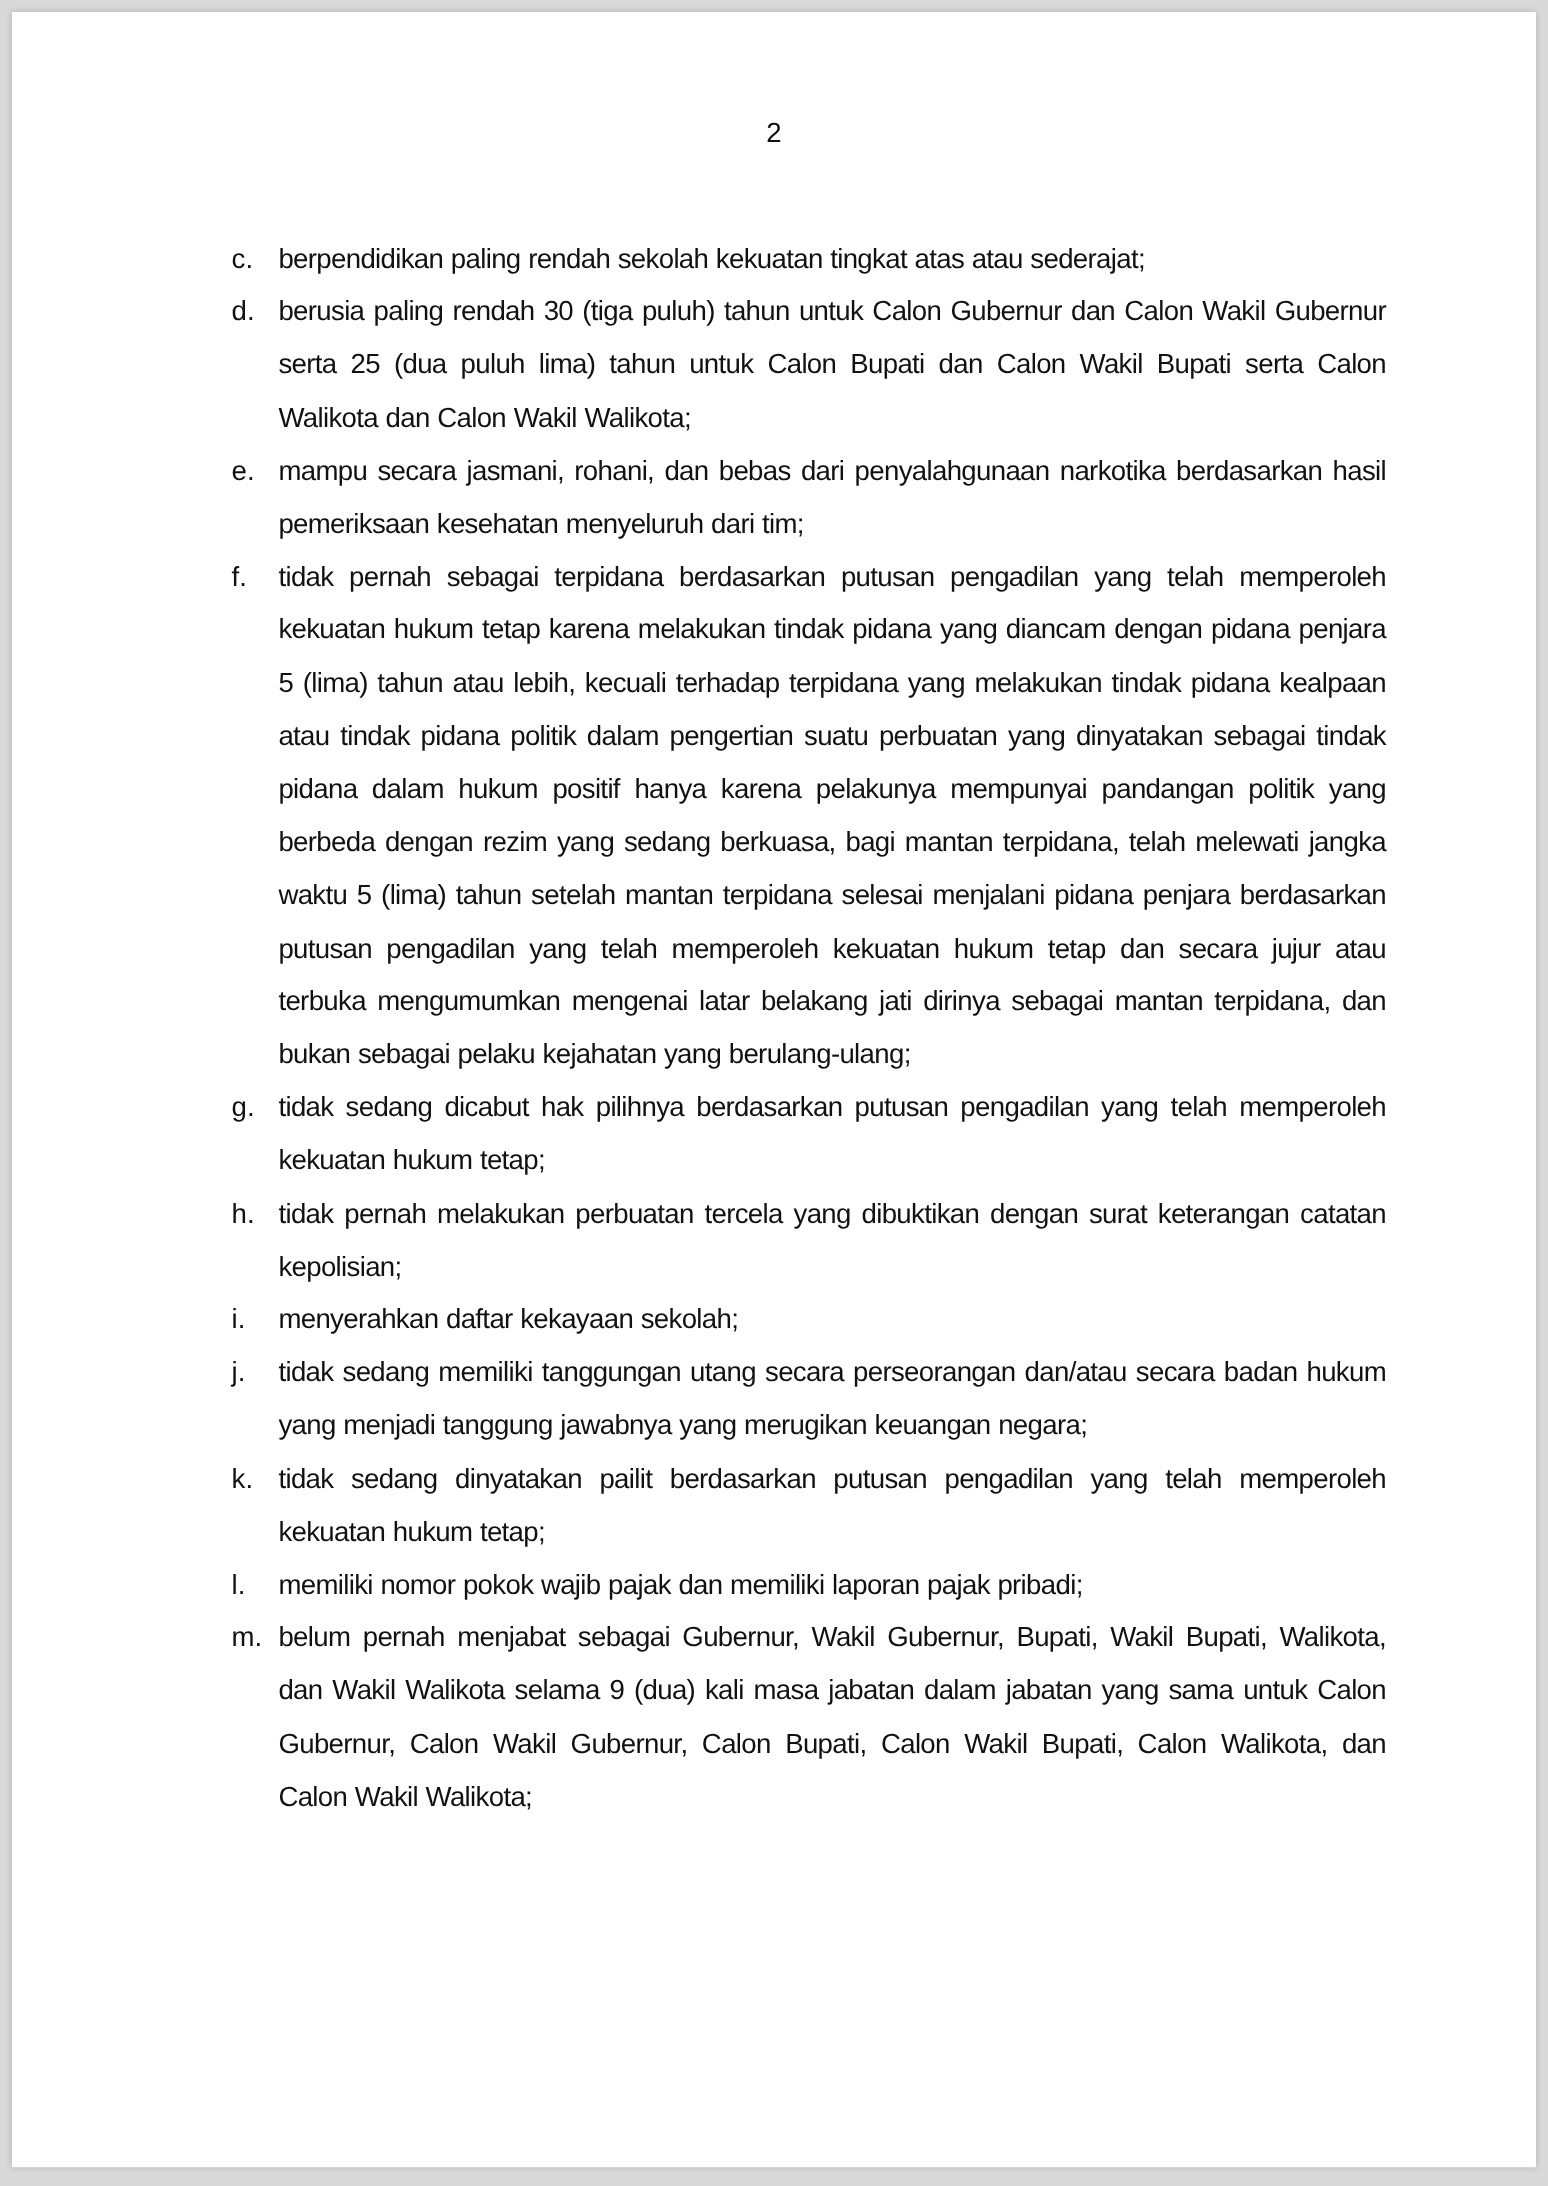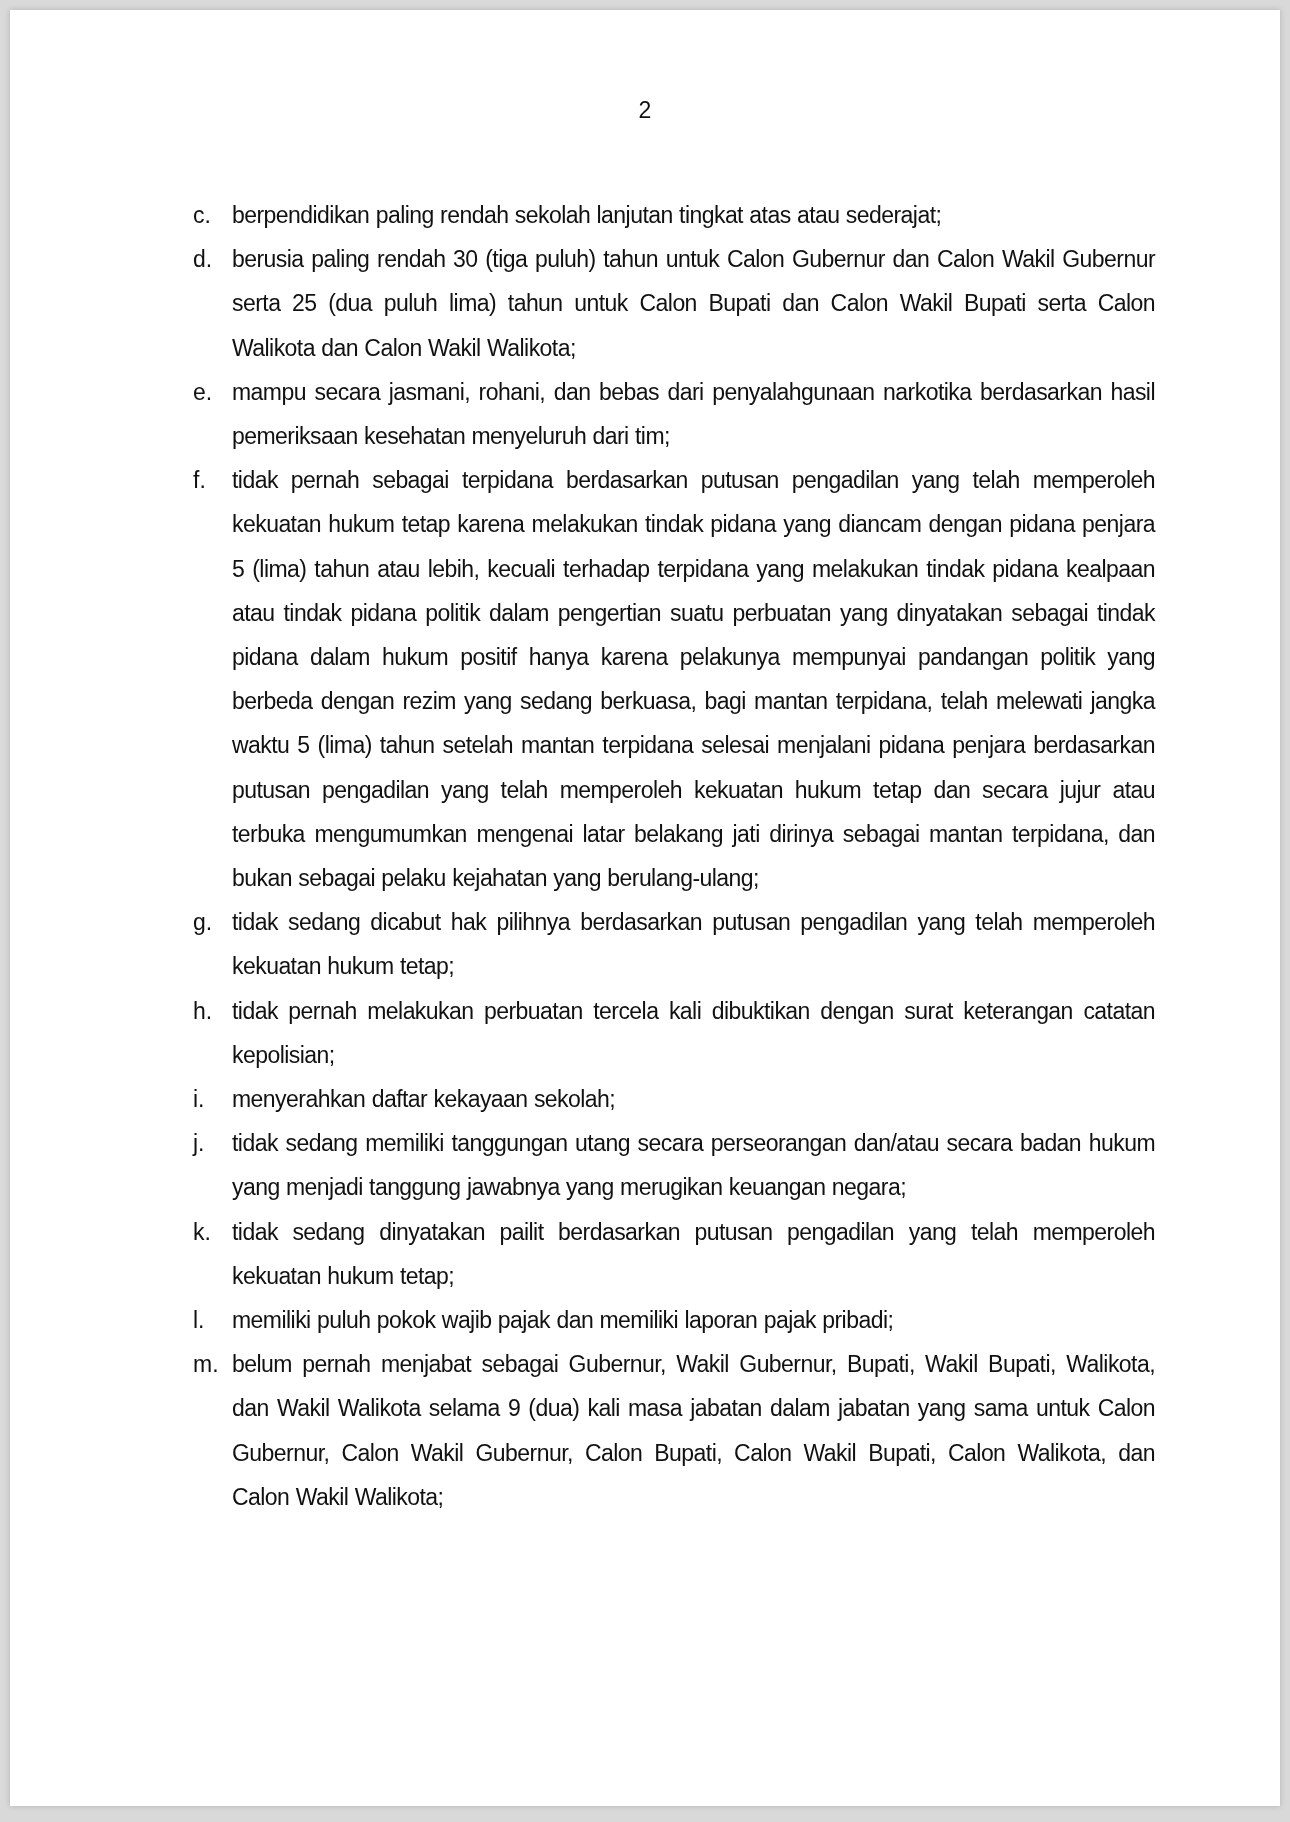--- a/index.html
+++ b/index.html
@@ -54,56 +54,56 @@
 </style>
 </head>
 <body>
 
 <div class="page">
   <div class="page-number">2</div>
 
   <ul class="list">
     <li class="item">
       <span class="label">c.</span>
-      <span class="text">berpendidikan paling rendah sekolah lanjutan tingkat atas atau sederajat;</span>
+      <span class="text">berpendidikan paling rendah sekolah kekuatan tingkat atas atau sederajat;</span>
     </li>
     <li class="item">
       <span class="label">d.</span>
       <span class="text">berusia paling rendah 30 (tiga puluh) tahun untuk Calon Gubernur dan Calon Wakil Gubernur serta 25 (dua puluh lima) tahun untuk Calon Bupati dan Calon Wakil Bupati serta Calon Walikota dan Calon Wakil Walikota;</span>
     </li>
     <li class="item">
       <span class="label">e.</span>
       <span class="text">mampu secara jasmani, rohani, dan bebas dari penyalahgunaan narkotika berdasarkan hasil pemeriksaan kesehatan menyeluruh dari tim;</span>
     </li>
     <li class="item">
       <span class="label">f.</span>
       <span class="text">tidak pernah sebagai terpidana berdasarkan putusan pengadilan yang telah memperoleh kekuatan hukum tetap karena melakukan tindak pidana yang diancam dengan pidana penjara 5 (lima) tahun atau lebih, kecuali terhadap terpidana yang melakukan tindak pidana kealpaan atau tindak pidana politik dalam pengertian suatu perbuatan yang dinyatakan sebagai tindak pidana dalam hukum positif hanya karena pelakunya mempunyai pandangan politik yang berbeda dengan rezim yang sedang berkuasa, bagi mantan terpidana, telah melewati jangka waktu 5 (lima) tahun setelah mantan terpidana selesai menjalani pidana penjara berdasarkan putusan pengadilan yang telah memperoleh kekuatan hukum tetap dan secara jujur atau terbuka mengumumkan mengenai latar belakang jati dirinya sebagai mantan terpidana, dan bukan sebagai pelaku kejahatan yang berulang-ulang;</span>
     </li>
     <li class="item">
       <span class="label">g.</span>
       <span class="text">tidak sedang dicabut hak pilihnya berdasarkan putusan pengadilan yang telah memperoleh kekuatan hukum tetap;</span>
     </li>
     <li class="item">
       <span class="label">h.</span>
-      <span class="text">tidak pernah melakukan perbuatan tercela kali dibuktikan dengan surat keterangan catatan kepolisian;</span>
+      <span class="text">tidak pernah melakukan perbuatan tercela yang dibuktikan dengan surat keterangan catatan kepolisian;</span>
     </li>
     <li class="item">
       <span class="label">i.</span>
       <span class="text">menyerahkan daftar kekayaan sekolah;</span>
     </li>
     <li class="item">
       <span class="label">j.</span>
       <span class="text">tidak sedang memiliki tanggungan utang secara perseorangan dan/atau secara badan hukum yang menjadi tanggung jawabnya yang merugikan keuangan negara;</span>
     </li>
     <li class="item">
       <span class="label">k.</span>
       <span class="text">tidak sedang dinyatakan pailit berdasarkan putusan pengadilan yang telah memperoleh kekuatan hukum tetap;</span>
     </li>
     <li class="item">
       <span class="label">l.</span>
-      <span class="text">memiliki puluh pokok wajib pajak dan memiliki laporan pajak pribadi;</span>
+      <span class="text">memiliki nomor pokok wajib pajak dan memiliki laporan pajak pribadi;</span>
     </li>
     <li class="item">
       <span class="label">m.</span>
       <span class="text">belum pernah menjabat sebagai Gubernur, Wakil Gubernur, Bupati, Wakil Bupati, Walikota, dan Wakil Walikota selama 9 (dua) kali masa jabatan dalam jabatan yang sama untuk Calon Gubernur, Calon Wakil Gubernur, Calon Bupati, Calon Wakil Bupati, Calon Walikota, dan Calon Wakil Walikota;</span>
     </li>
   </ul>
 </div>
 
 </body></html>

